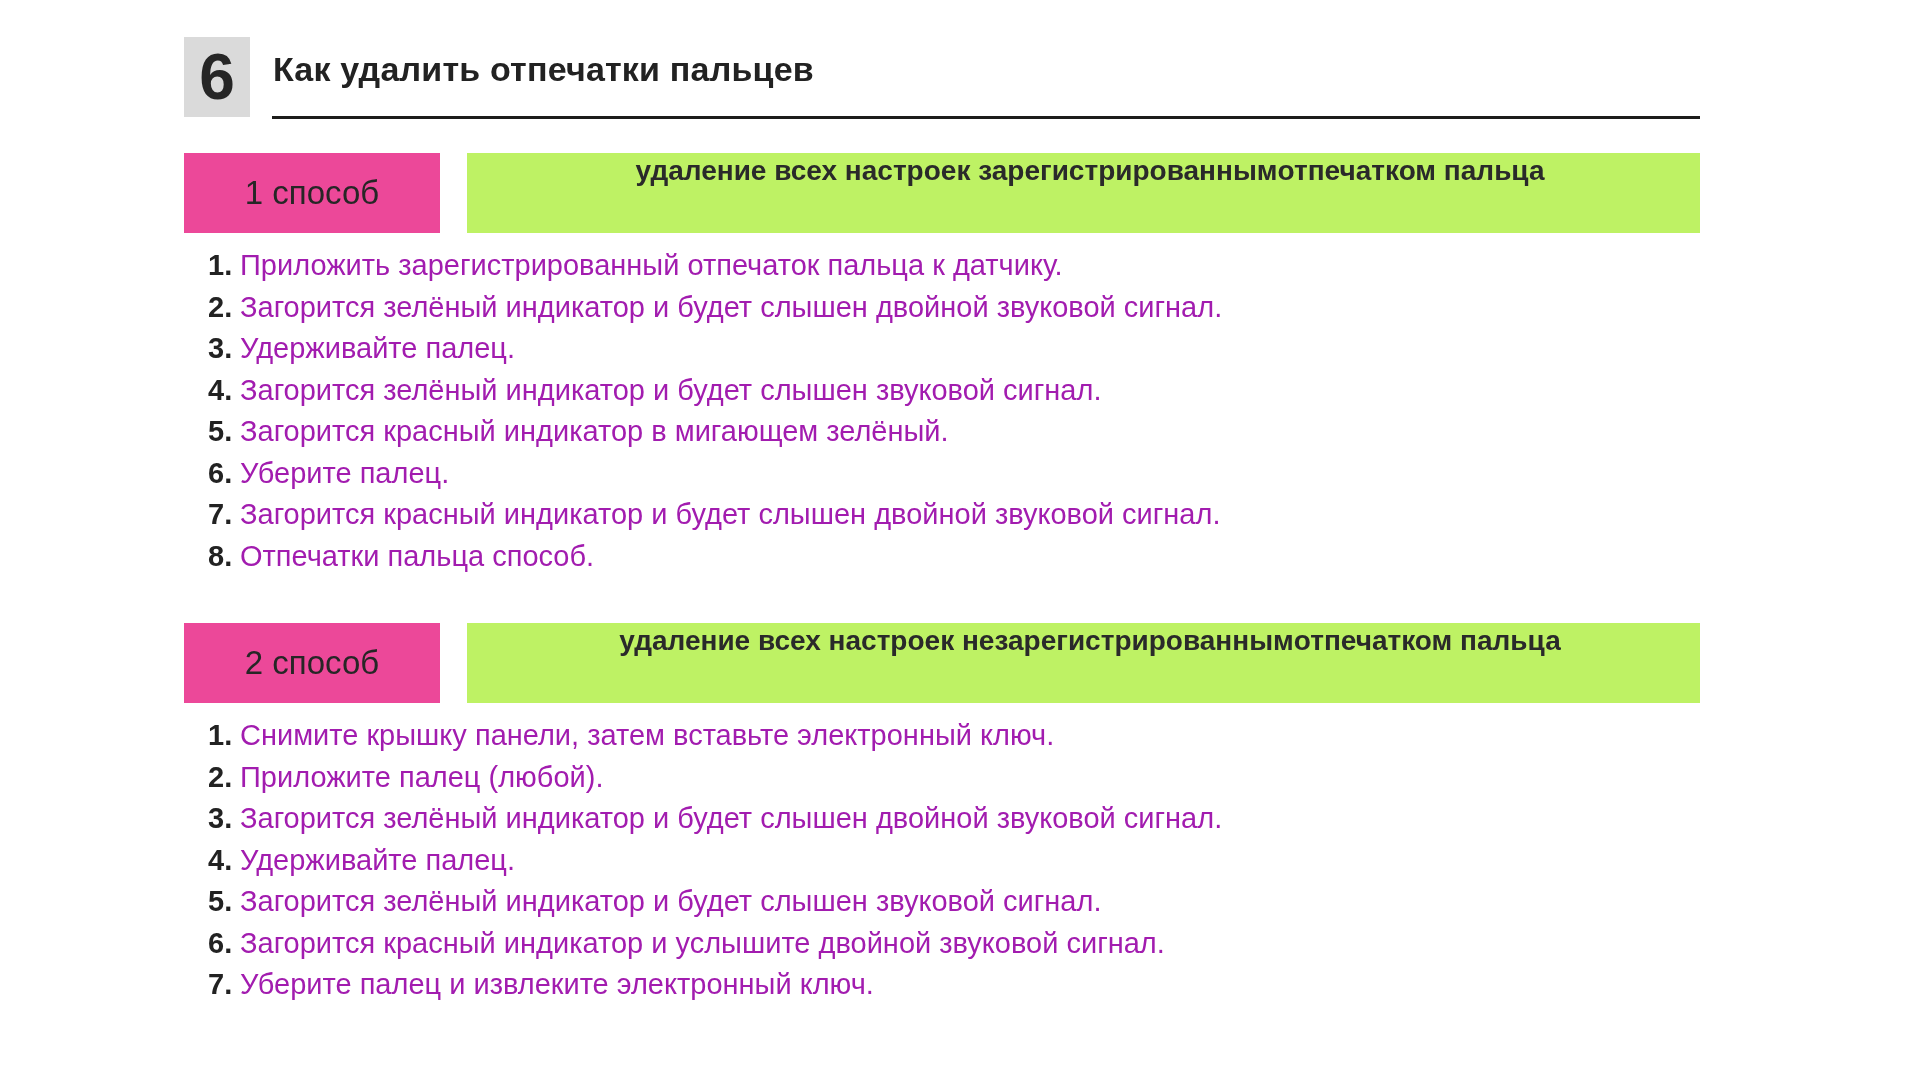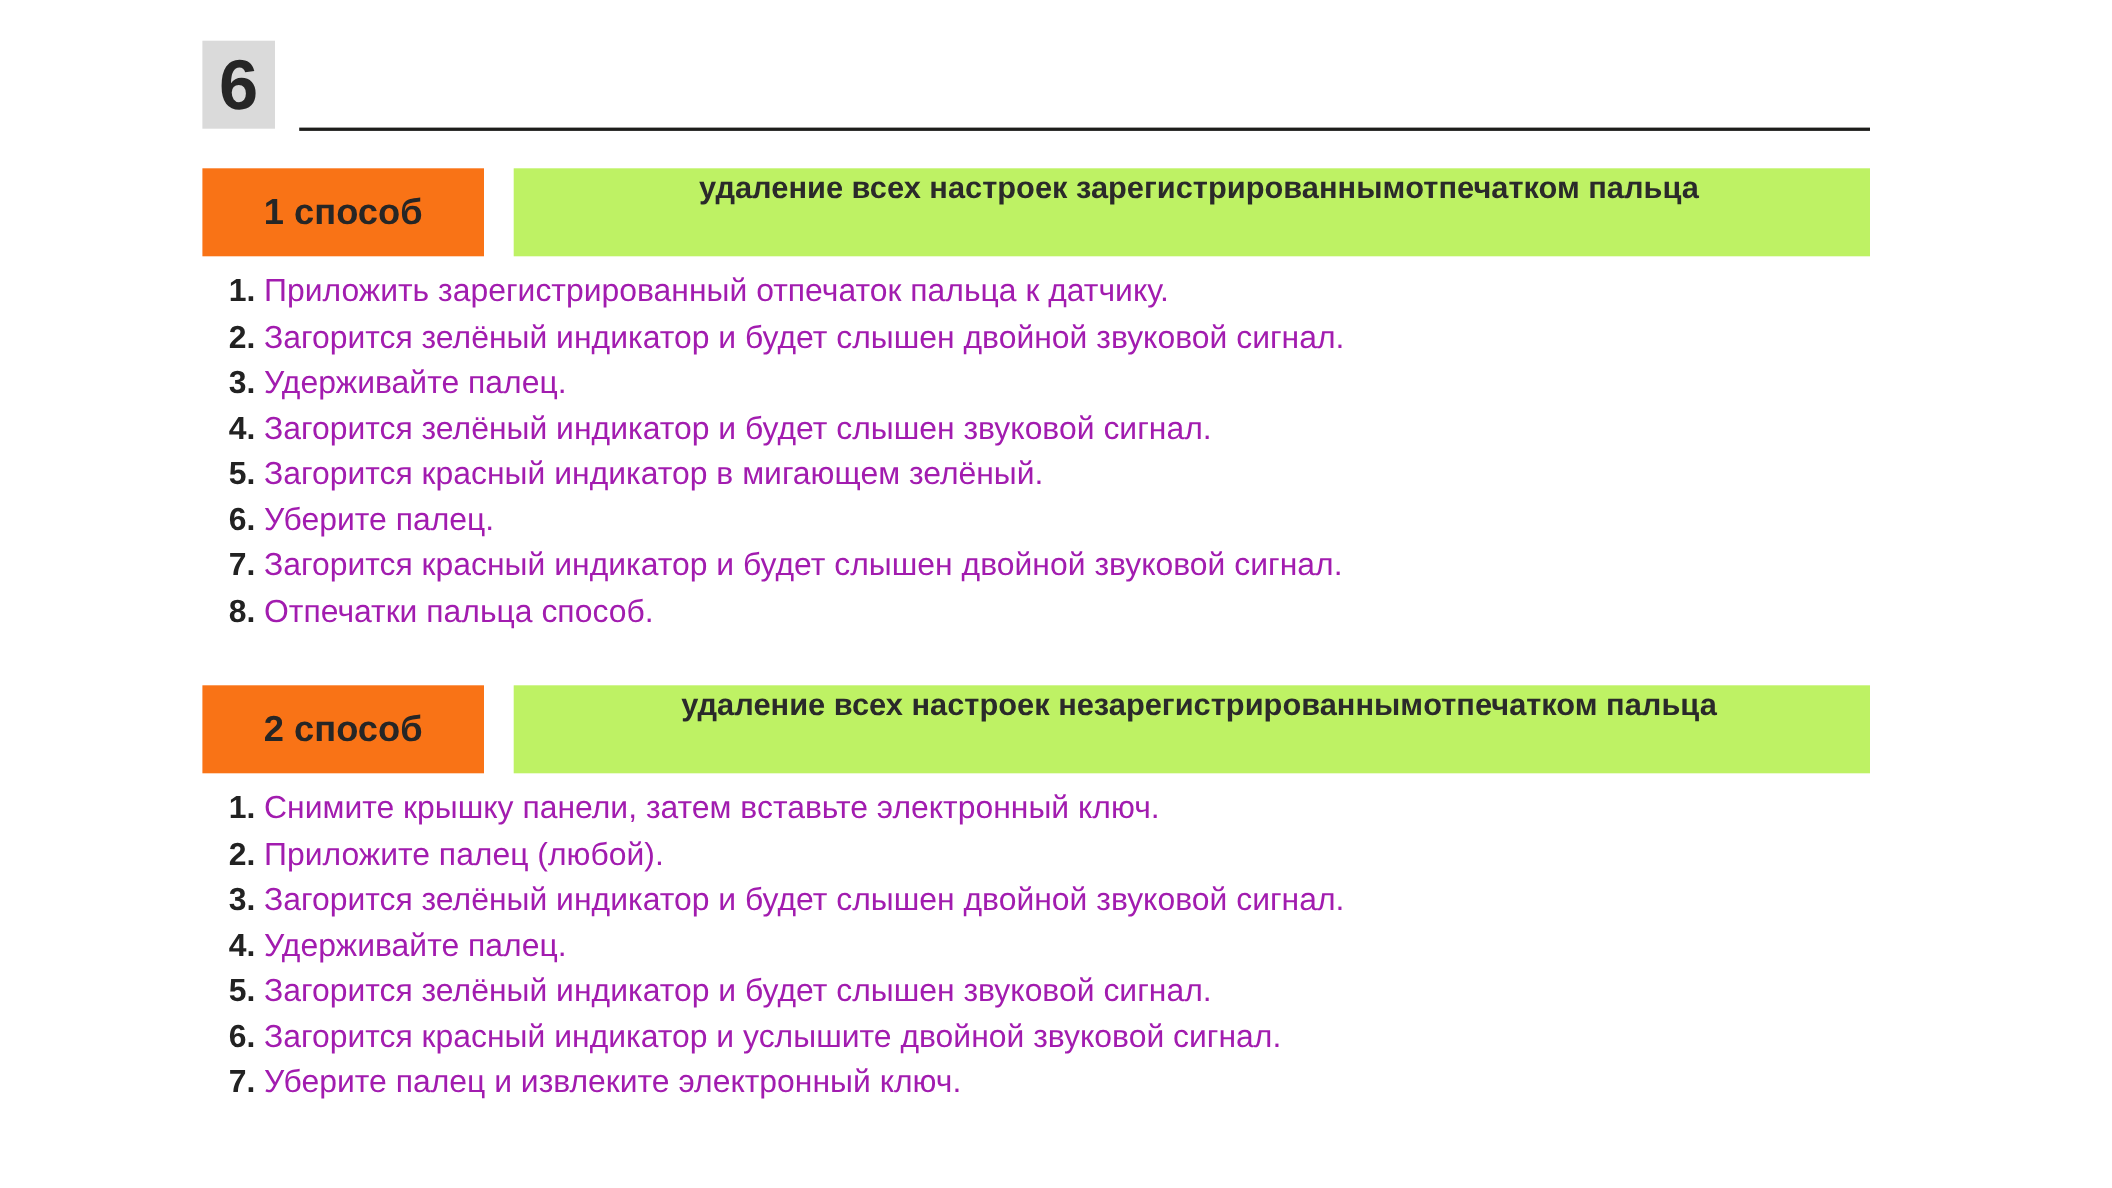--- a/index.html
+++ b/index.html
@@ -46,24 +46,24 @@
   }
 
   
   .method { position: absolute; left: 184px; width: 1516px; }
   .method-1 { top: 153px; }
   .method-2 { top: 623px; }
 
   .method-head { display: flex; align-items: stretch; height: 80px; }
   .method-badge {
     width: 256px;
-    background: #f97316;
+    background: #ec4899;
     display: flex; align-items: center; justify-content: center;
     font-size: 33px;
-    font-weight: 700;
+    font-weight: 400;
     color: #262626;
     flex: 0 0 auto;
   }
   .head-gap { width: 27px; flex: 0 0 auto; }
   .method-heading {
     flex: 1 1 auto;
     background: #bef264;
     display: flex; flex-direction: row; justify-content: center;
     padding-left: 13px;
     font-size: 28px;
@@ -94,20 +94,21 @@
     color: #222222;
   }
 </style>
 </head>
 <body>
 
 <div class="page">
 
   <div class="section-number">6</div>
 
+  <h1 class="page-title">Как удалить отпечатки пальцев</h1>
 
   <div class="title-rule"></div>
 
   <section class="method method-1">
     <div class="method-head">
       <div class="method-badge">1 способ</div>
       <div class="head-gap"></div>
       <div class="method-heading">
         <span>удаление всех настроек зарегистрированным</span>
         <span>отпечатком пальца</span>

